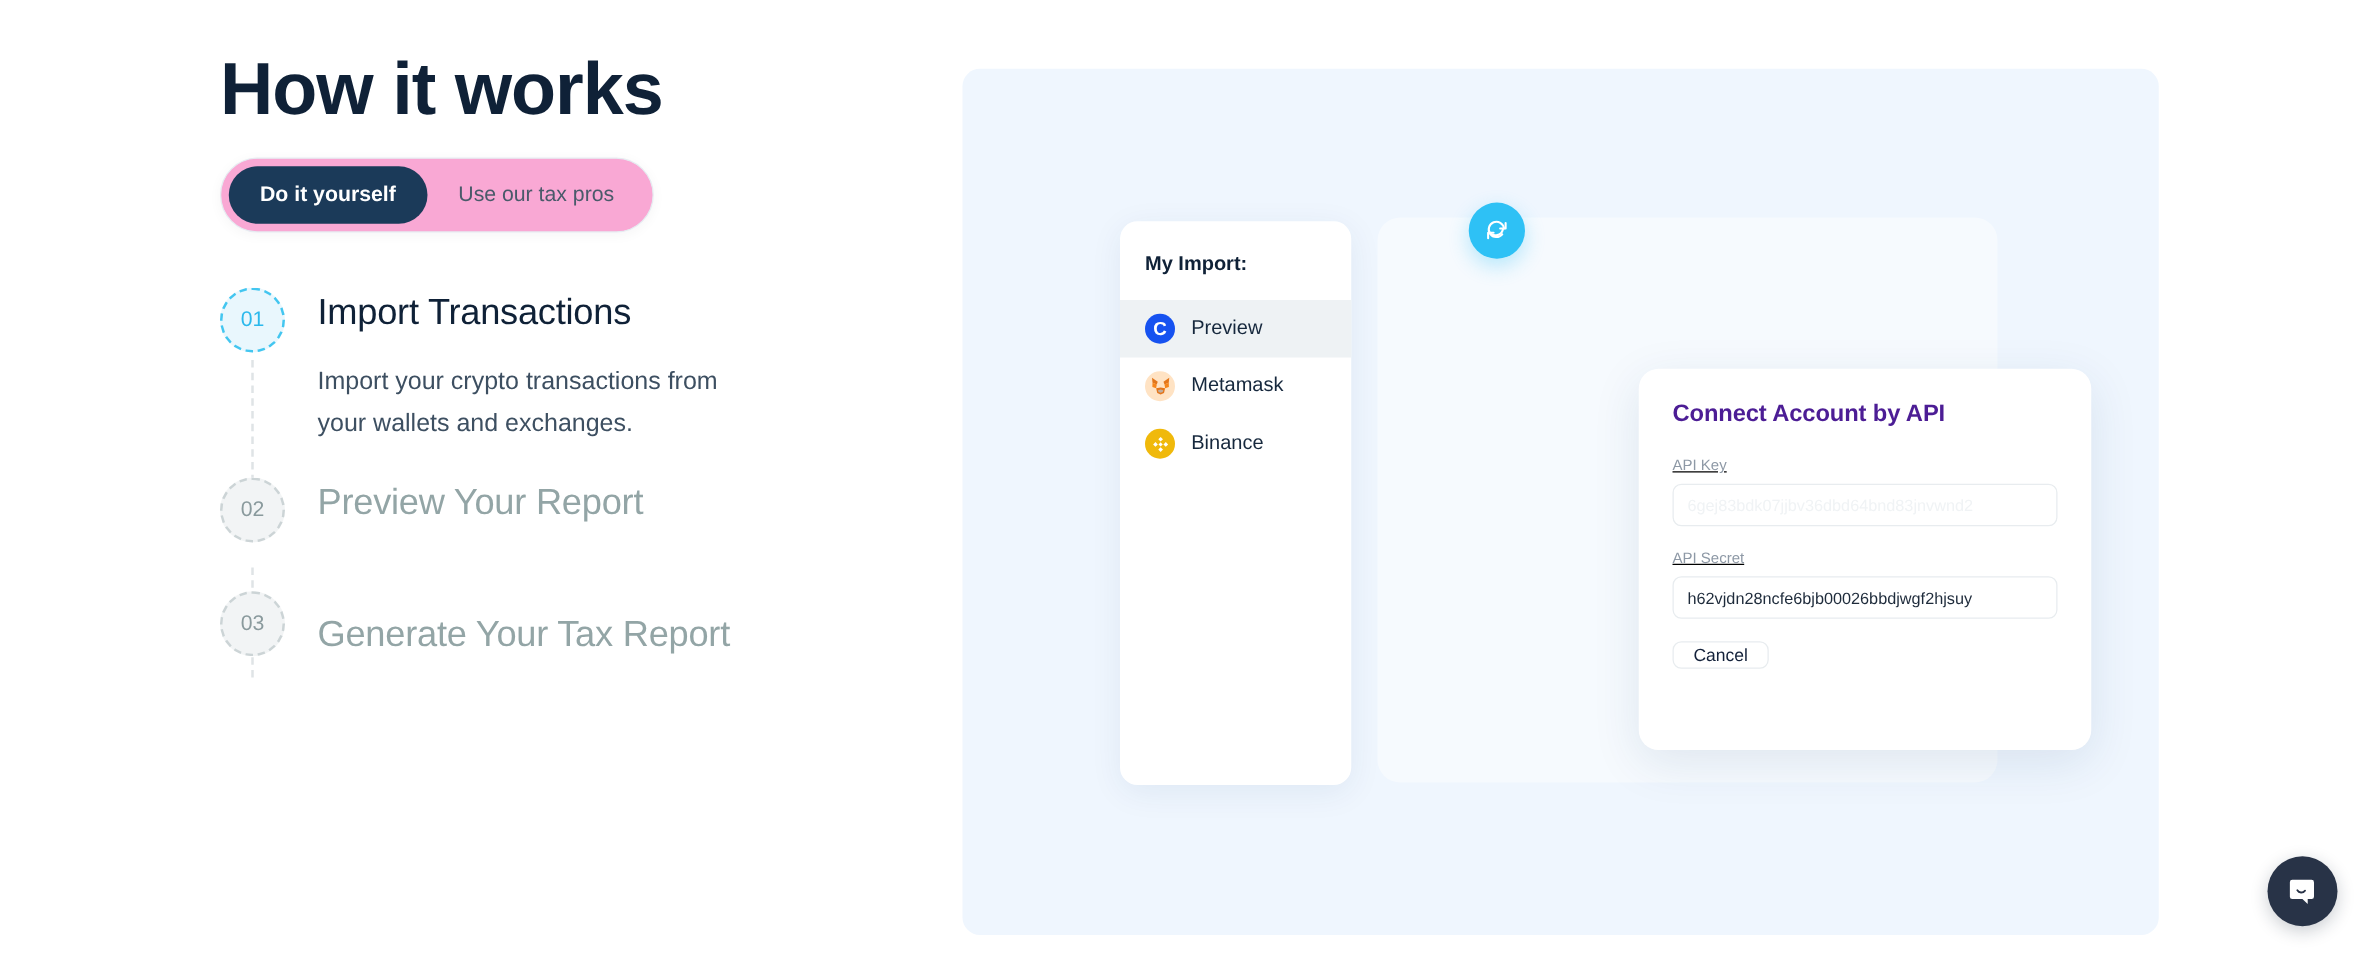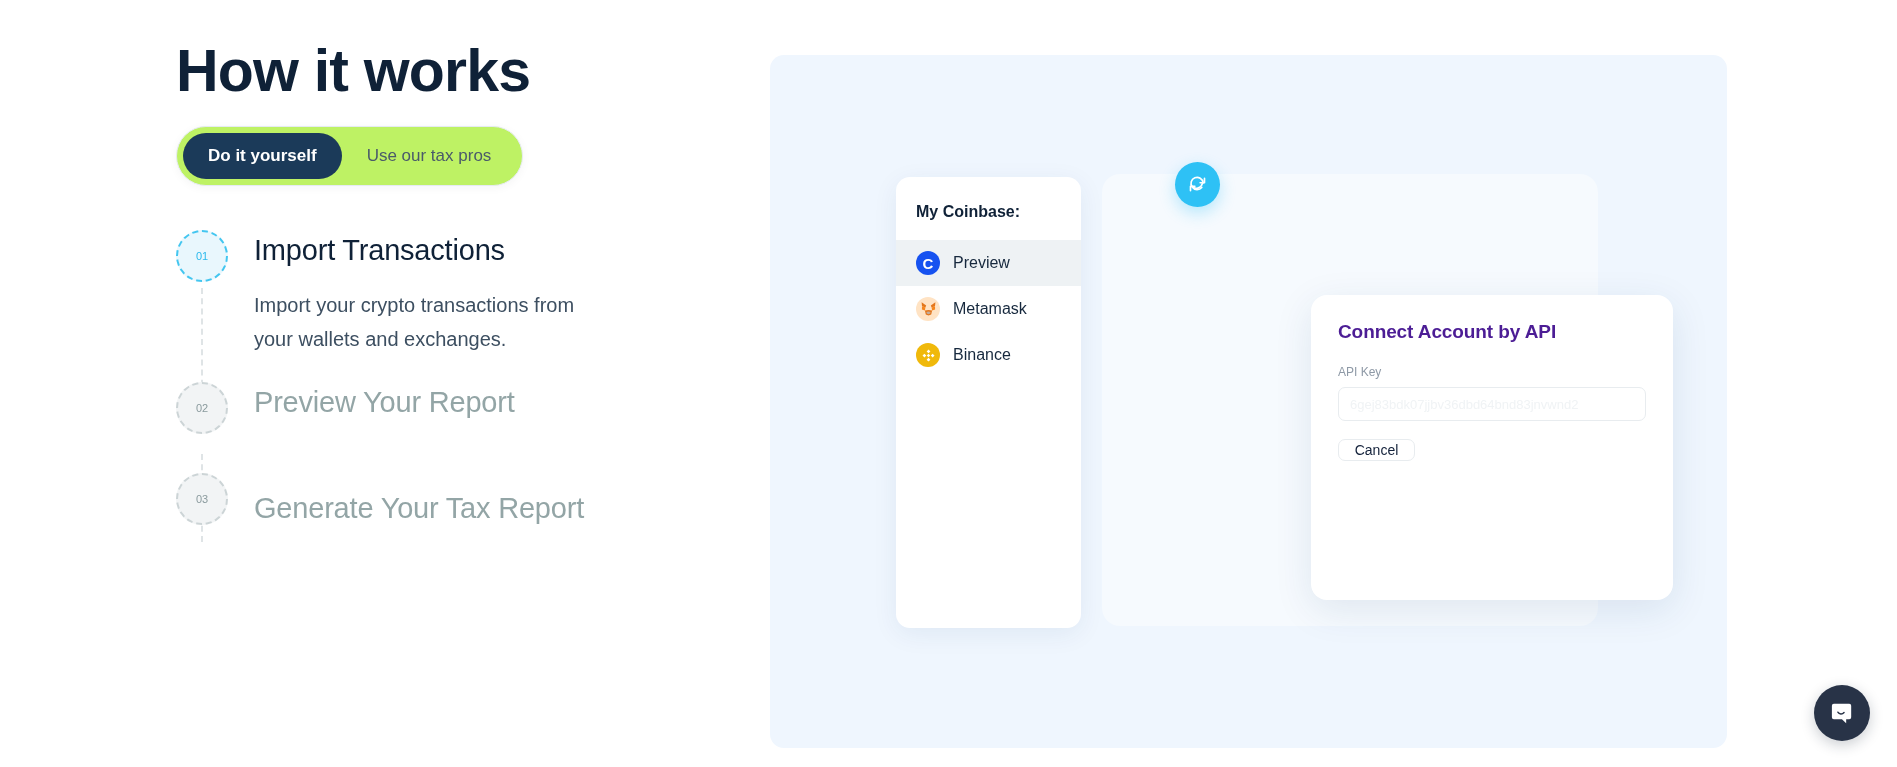--- a/index.html
+++ b/index.html
@@ -33,21 +33,21 @@
     margin-bottom: 22px;
   }
 
   
   .toggle-wrap {
     display: inline-flex;
     align-items: center;
     border: 1px solid #e6ebf1;
     border-radius: 40px;
     padding: 6px;
-    background: #bef264;
+    background: #f9a8d4;
     box-shadow: 0 2px 10px rgba(15,33,55,0.045);
   }
   .toggle-btn {
     border: none;
     cursor: pointer;
     font-family: "Liberation Sans", sans-serif;
     font-size: 17px;
     border-radius: 32px;
     padding: 13px 25px;
     white-space: nowrap;
@@ -76,21 +76,21 @@
   .step-badge {
     position: relative;
     z-index: 3;
     flex: 0 0 auto;
     width: 52px;
     height: 52px;
     border-radius: 50%;
     display: flex;
     align-items: center;
     justify-content: center;
-    font-size: 11px;
+    font-size: 17px;
     font-weight: 500;
   }
   .step-badge.is-active {
     background: #e9f7fd;
     border: 2px dashed #43c6f0;
     color: #2bb9ec;
   }
   .step-badge.is-muted {
     background: #f2f4f5;
     border: 2px dashed #ccd4d6;
@@ -245,21 +245,21 @@
     border: 1px solid #e8ecef;
     border-radius: 7px;
     padding: 0 11px;
     font-family: "Liberation Sans", sans-serif;
     font-size: 13px;
     color: #1e2b3b;
     background: #fff;
     outline: none;
   }
   .field-input::placeholder { color: #f0f3f5; }
-  .field-group { margin-bottom: 18px; }
+  .field-group { margin-bottom: 18px; text-decoration: underline; }
 
   .modal-actions {
     display: flex;
     gap: 15px;
     margin-top: 4px;
   }
   .btn-cancel {
     flex: 0 0 auto;
     width: 77px;
     height: 22px;
@@ -354,21 +354,21 @@
         </div>
       </div>
     </div>
   </div>
 
   <div class="right-panel"></div>
 
   <div class="ghost-card"></div>
 
   <div class="sources-card">
-    <div class="sources-title">My Coinbase:</div>
+    <div class="sources-title">My Import:</div>
 
     <div class="source-item selected">
       <span class="src-icon icon-coinbase">C</span>
       <span>Preview</span>
     </div>
 
     <div class="source-item">
       <span class="src-icon icon-metamask">
         <svg width="17" height="16" viewBox="0 0 17 16" aria-hidden="true">
           <path d="M1.6 1.2 L6.2 4.4 L5.4 6.6 L2.0 5.2 Z" fill="#e2761b"></path>
@@ -408,20 +408,24 @@
   </div>
 
   <div class="api-modal">
     <div class="modal-title">Connect Account by API</div>
 
     <div class="field-group">
       <div class="field-label">API Key</div>
       <input class="field-input" type="text" value="" placeholder="6gej83bdk07jjbv36dbd64bnd83jnvwnd2" style="">
     </div>
 
+    <div class="field-group">
+      <div class="field-label">API Secret</div>
+      <input class="field-input" type="text" value="h62vjdn28ncfe6bjb00026bbdjwgf2hjsuy" style="">
+    </div>
 
     <div class="modal-actions">
       <button class="btn-cancel">Cancel</button>
     </div>
   </div>
 
   <div class="intercom">
     <svg width="27" height="27" viewBox="0 0 28 28">
       <path d="M5 4 h16 a2 2 0 0 1 2 2 v12 a2 2 0 0 1 -2 2 h-3.2 l0 4 l-4.4 -4 h-8.4 a2 2 0 0 1 -2 -2 v-12 a2 2 0 0 1 2 -2 z" fill="#ffffff"></path>
       <path d="M9.2 12.6 c1.4 2.4 4.6 2.6 6.4 0.4" fill="none" stroke="#283347" stroke-width="1.5" stroke-linecap="round"></path>

